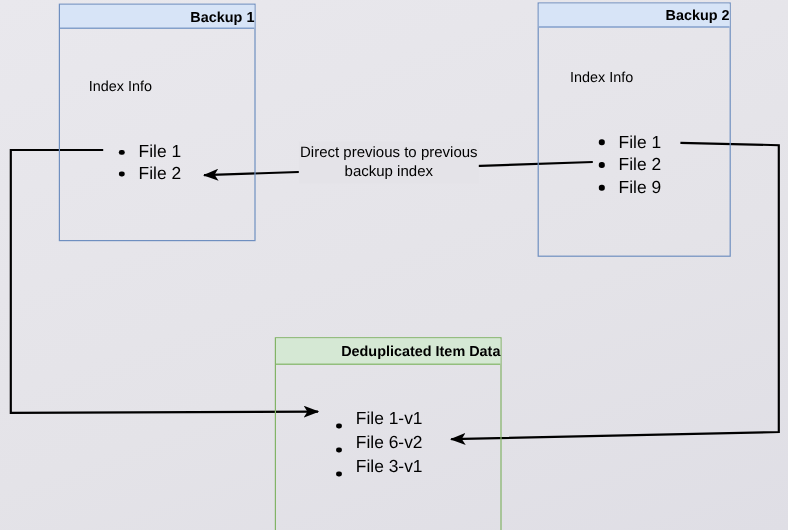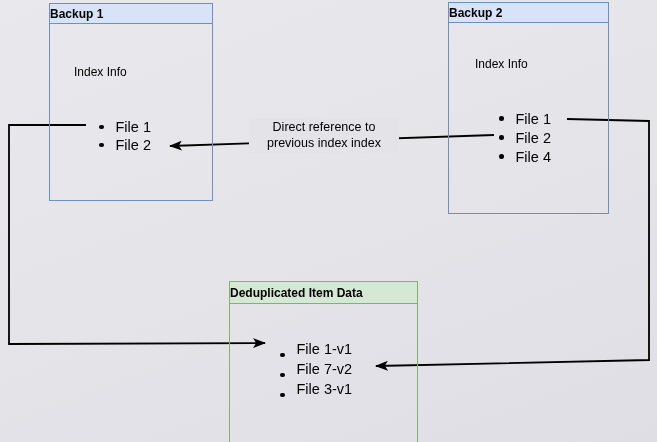--- a/index.html
+++ b/index.html
@@ -43,21 +43,21 @@
   .box.blue { border: 1.5px solid var(--blue-border, #6f8fc0); }
   .box.green { border: 1.5px solid var(--green-border, #82b366); }
   .box-header {
     position: absolute;
     left: 0;
     right: 0;
     top: 0;
     box-sizing: border-box;
     display: flex;
     align-items: center;
-    justify-content: flex-start;
+    justify-content: flex-end;
     font-size: 12px;
     font-weight: bold;
   }
   .box.blue .box-header {
     height: 20px;
     background: var(--blue-fill, #d7e4f7);
     border-bottom: 1.5px solid var(--blue-border, #6f8fc0);
   }
   .box.green .box-header {
     height: 22px;
@@ -148,40 +148,40 @@
       <li>
         <span class="bullet"></span>
         <span>File 1</span>
       </li>
       <li>
         <span class="bullet"></span>
         <span>File 2</span>
       </li>
       <li>
         <span class="bullet"></span>
-        <span>File 4</span>
+        <span>File 9</span>
       </li>
     </ul>
   </div>
 
   <div class="box green" style="left:229px; top:281px; width:189px; height:192px;">
     <div class="box-header">
       <span>Deduplicated Item Data</span>
     </div>
     <ul class="file-list sp20" style="left:50px; top:55px;">
       <li>
         <span class="bullet"></span>
         <span>File 1-v1</span>
       </li>
       <li>
         <span class="bullet"></span>
-        <span>File 7-v2</span>
+        <span>File 6-v2</span>
       </li>
       <li>
         <span class="bullet"></span>
         <span>File 3-v1</span>
       </li>
     </ul>
   </div>
 
-  <div class="edge-label">Direct reference to previous index index</div>
+  <div class="edge-label">Direct previous to previous backup index</div>
 
 </div>
 
 </body></html>

